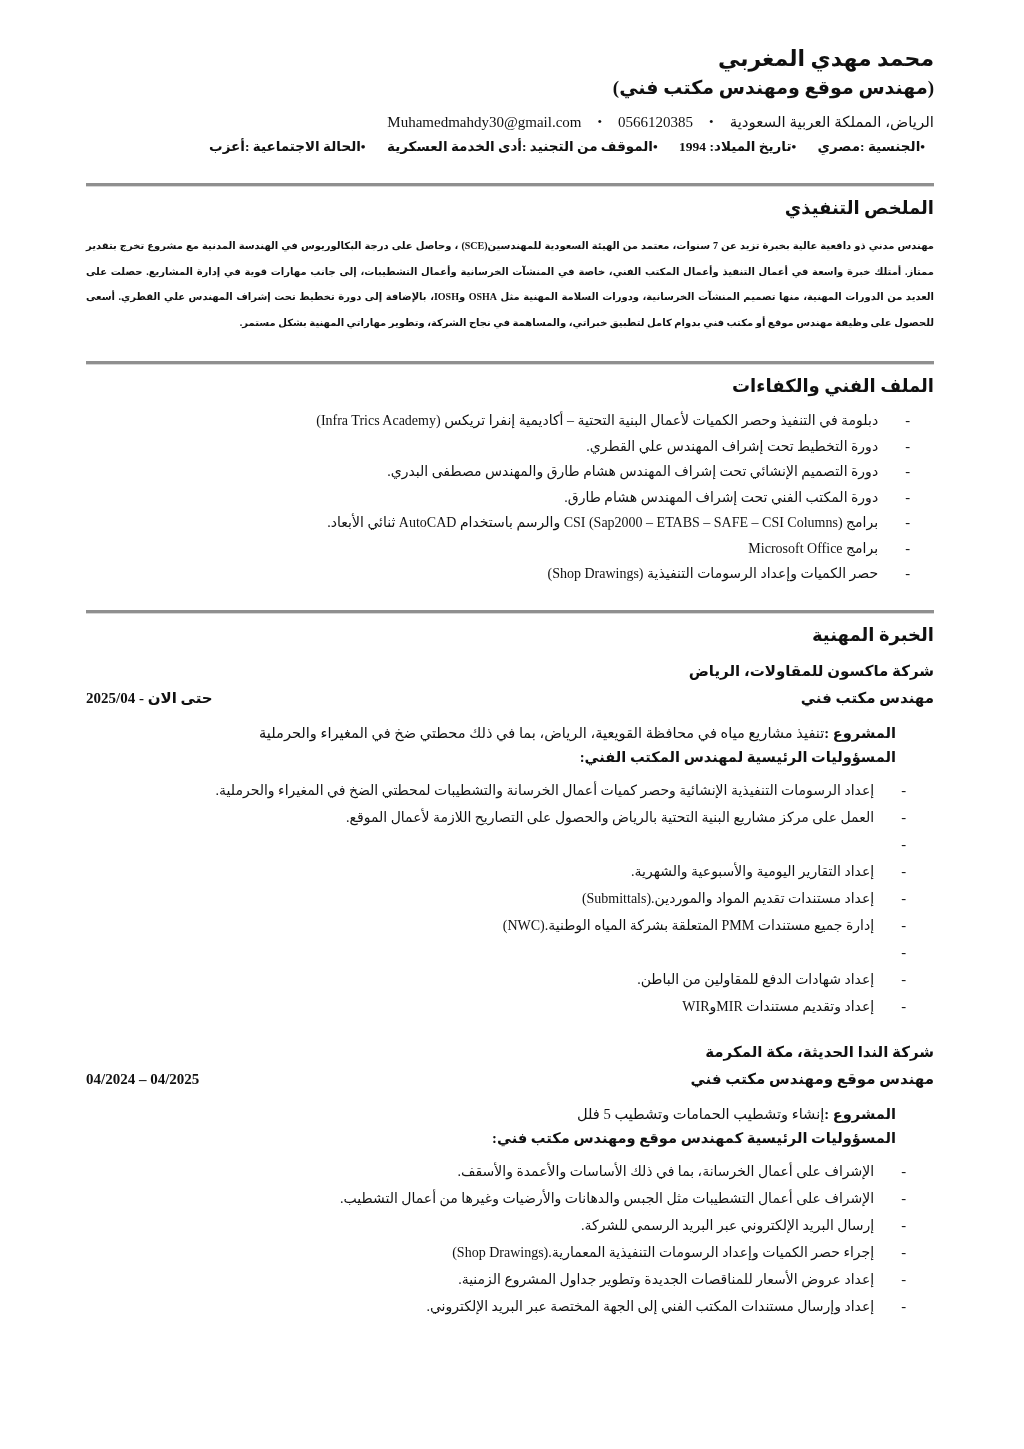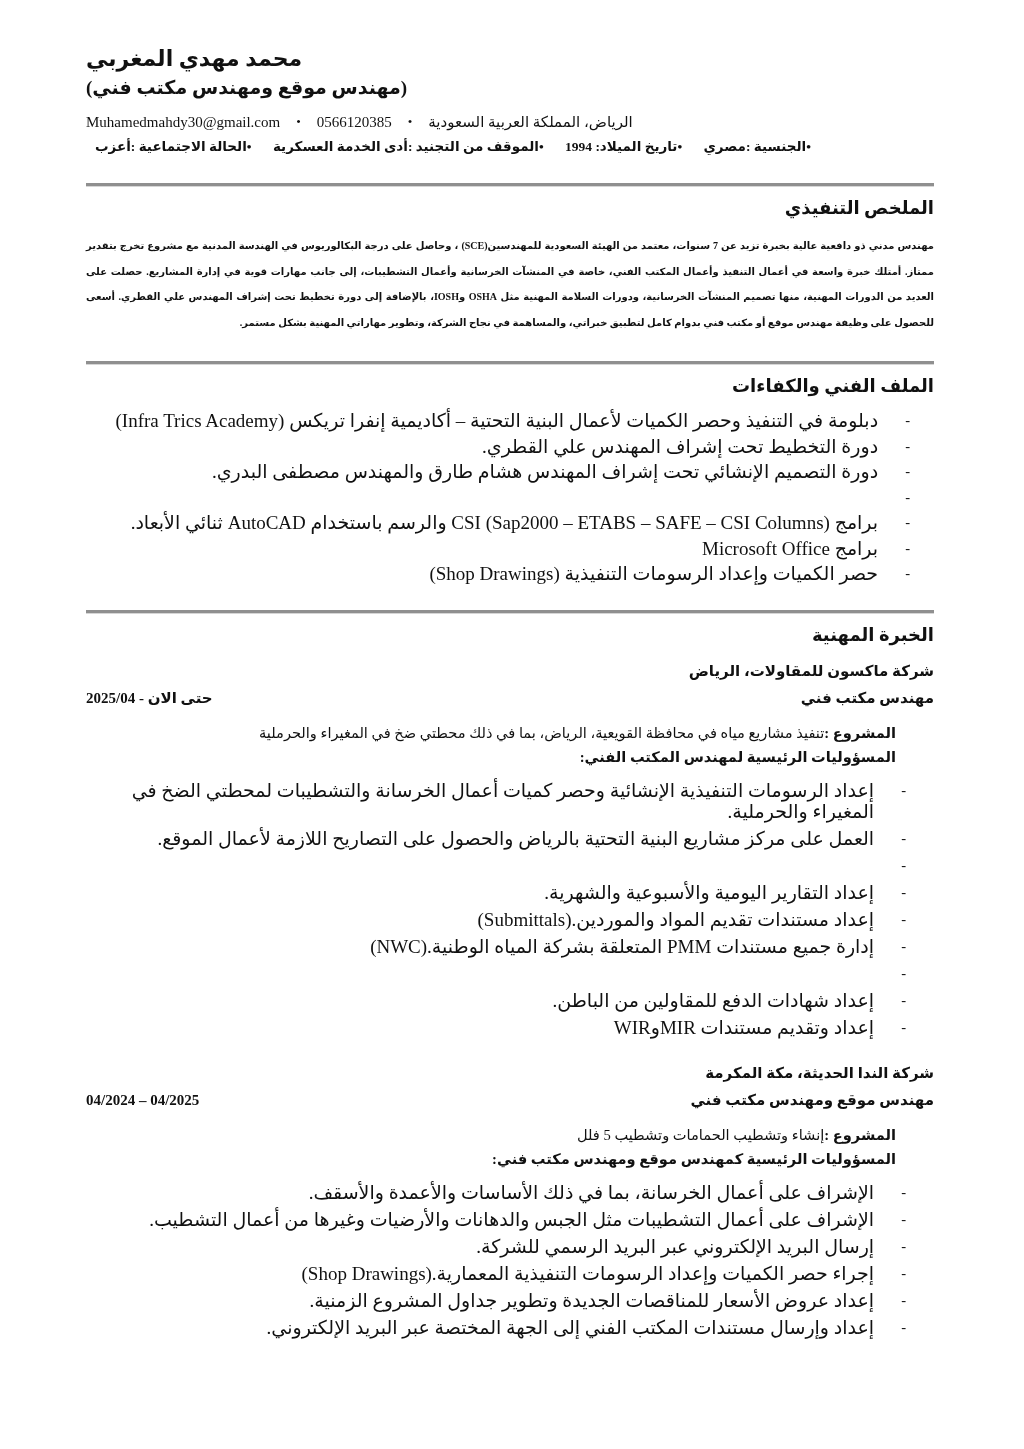--- a/index.html
+++ b/index.html
@@ -7,21 +7,21 @@
     width: 1024px; height: 1449px;
     background: #ffffff;
     color: #111111;
     direction: rtl;
     font-family: "Liberation Serif", "DejaVu Sans", serif;
     overflow: hidden;
     box-sizing: border-box;
     padding: 44px 90px 0 86px;
   }
   
-  .doc-header { text-align: left; }
+  .doc-header { text-align: right; }
   .doc-name { font-size: 22px; font-weight: bold; line-height: 30px; }
   .doc-subtitle { font-size: 19px; font-weight: bold; line-height: 28px; }
   .contact-line { margin-top: 10px; font-size: 15px; line-height: 20px; }
   .contact-sep { display: inline-block; margin: 0 16px; font-size: 13px; vertical-align: 1px; }
   .details-line { margin-top: 5px; font-size: 13.5px; line-height: 20px; font-weight: bold; }
   .details-line .detail-seg { display: inline-block; margin: 0 9px; }
   
   .section-rule {
     height: 3px; background: #8f8f8f; border: none;
     border-bottom: 1px solid #d6d6d6;
@@ -36,21 +36,21 @@
   .summary-body {
     margin: 13px 0 0 0;
     font-size: 10px; font-weight: bold;
     line-height: 25.5px;
     text-align: justify;
   }
   
   .bullet-list { margin: 12px 0 0 0; }
   .bullet-item { display: flex; align-items: flex-start; padding-right: 24px; margin-bottom: 4.5px; }
   .bullet-item .bullet-dash { flex: 0 0 auto; margin-left: 27px; line-height: 21px; font-size: 14.6px; }
-  .bullet-item .bullet-text { line-height: 21px; font-size: 19px; }
+  .bullet-item .bullet-text { line-height: 21px; font-size: 14px; }
   .jobs .bullet-item { padding-right: 28px; margin-bottom: 6px; }
   
   .job { margin-top: 13px; }
   .job + .job { margin-top: 24px; }
   .job-company { font-size: 15px; font-weight: bold; line-height: 22px; }
   .job-title-row {
     display: flex; justify-content: space-between; align-items: baseline;
     font-size: 15px; font-weight: bold; line-height: 22px; margin-top: 5px;
   }
   .job-dates { font-weight: bold; }
@@ -93,20 +93,21 @@
     <div class="bullet-item">
         <span class="bullet-dash">-</span>
         <span class="bullet-text">دورة التخطيط تحت إشراف المهندس علي القطري.</span>
       </div>
     <div class="bullet-item">
         <span class="bullet-dash">-</span>
         <span class="bullet-text">دورة التصميم الإنشائي تحت إشراف المهندس هشام طارق والمهندس مصطفى البدري.</span>
       </div>
     <div class="bullet-item">
         <span class="bullet-dash">-</span>
+        <span class="bullet-text">دورة المكتب الفني تحت إشراف المهندس هشام طارق.</span>
       </div>
     <div class="bullet-item">
         <span class="bullet-dash">-</span>
         <span class="bullet-text">برامج CSI (Sap2000 – ETABS – SAFE – CSI Columns) والرسم باستخدام AutoCAD ثنائي الأبعاد.</span>
       </div>
     <div class="bullet-item">
         <span class="bullet-dash">-</span>
         <span class="bullet-text">برامج Microsoft Office</span>
       </div>
     <div class="bullet-item">

